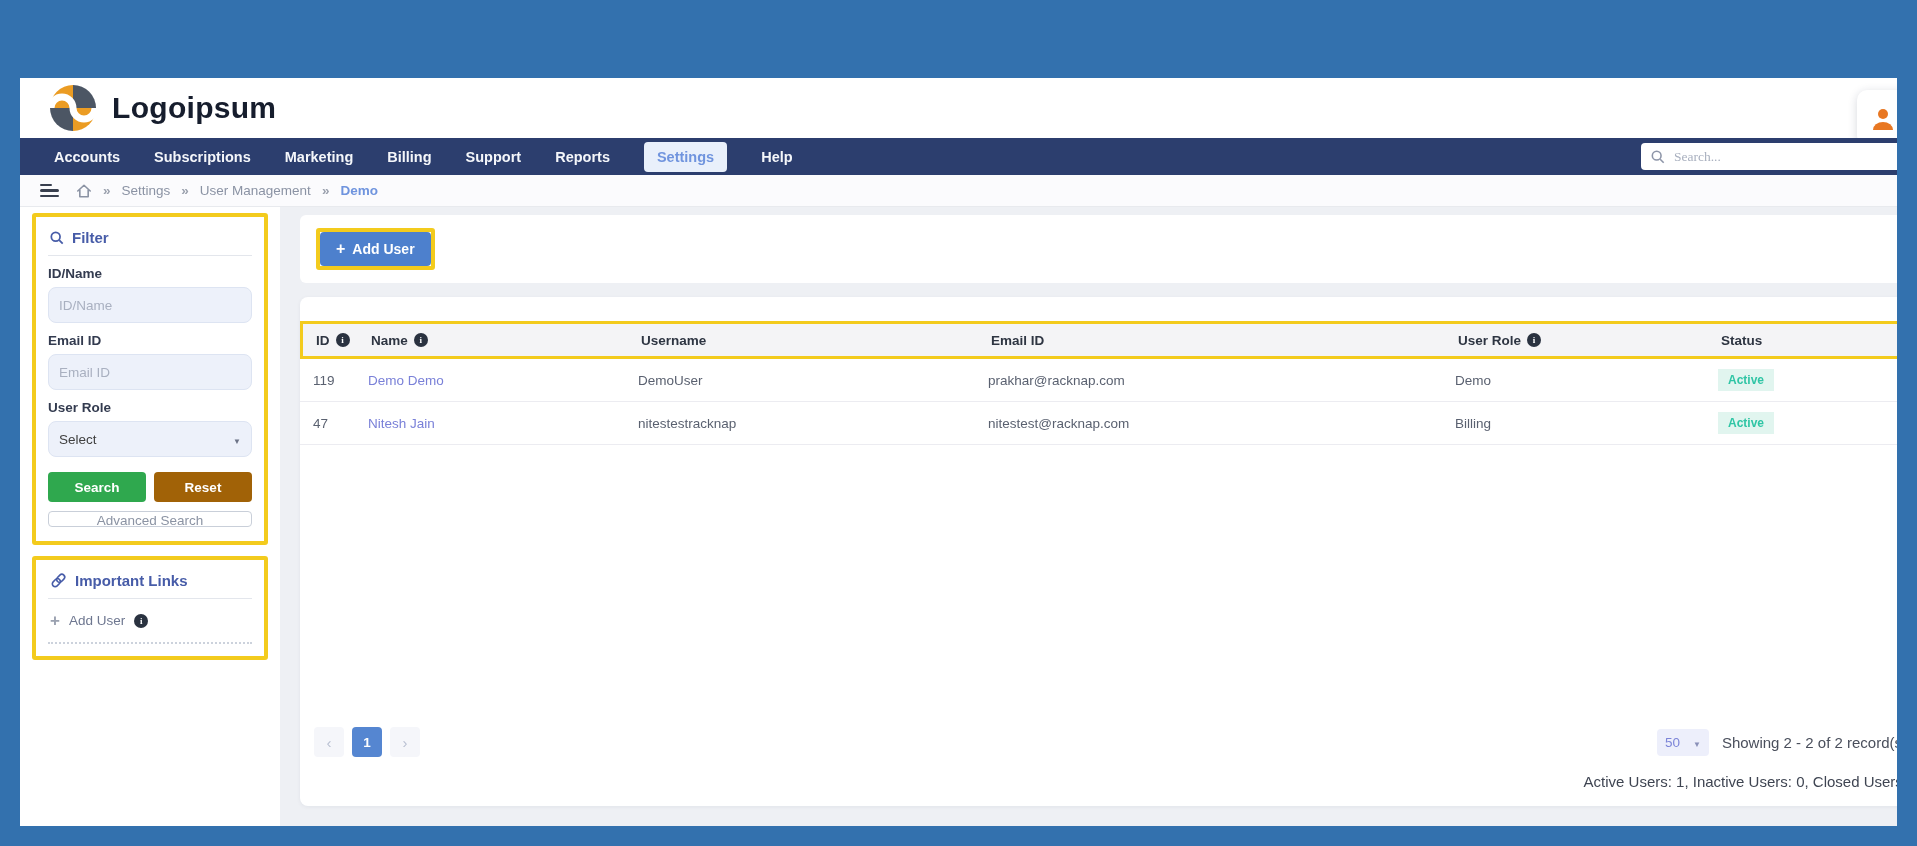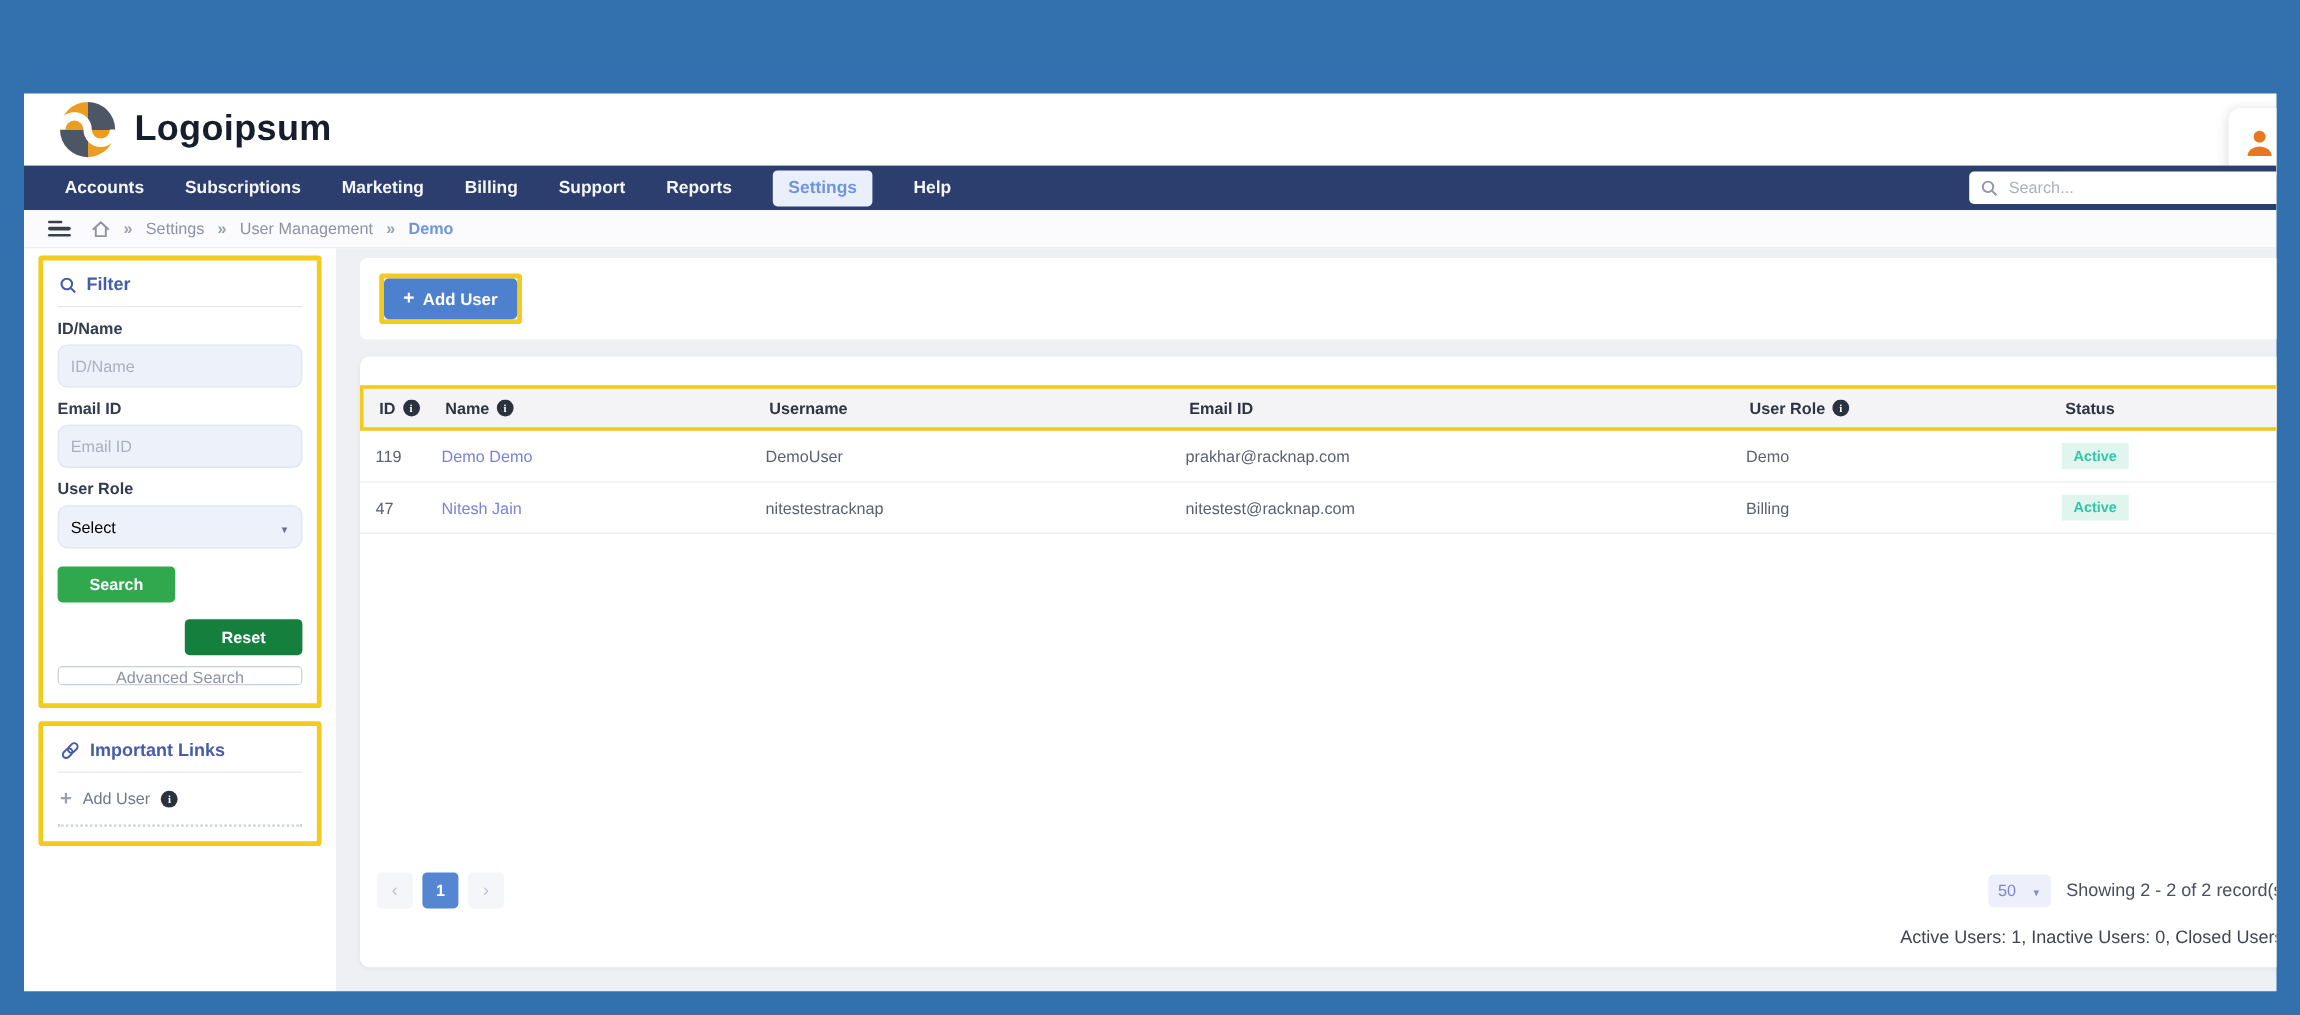--- a/index.html
+++ b/index.html
@@ -24,21 +24,21 @@
   .avatar-card{width:52px;height:56px;background:#fff;border-radius:10px;box-shadow:0 2px 10px rgba(30,40,70,.18);
         display:flex;align-items:center;justify-content:center;}
 
   
   .nav{height:37px;flex-shrink:0;background:#2c3e6e;display:flex;align-items:center;gap:34px;padding-left:34px;position:relative;}
   .nav-item{color:#f4f6fa;font-size:14.5px;font-weight:bold;cursor:pointer;white-space:nowrap;}
   .nav-item.active{background:#e9f0fb;color:#7094de;padding:7px 13px;border-radius:4px;}
   .nav-search{position:absolute;right:-6px;top:5px;width:262px;height:27px;background:#fff;border-radius:4px;
         display:flex;align-items:center;gap:7px;padding:0 10px;}
   .nav-search input{border:none;outline:none;flex:1;font-size:13.5px;color:#3b82f6;background:transparent;
-        font-family:Liberation Sans, sans-serif;}
+        font-family:Liberation Serif, serif;}
   .nav-search input::placeholder{color:#a9b0bf;}
 
   
   .crumbs{height:32px;flex-shrink:0;background:#fbfbfd;border-bottom:1px solid #e8eaee;display:flex;align-items:center;
         gap:11px;padding-left:20px;font-size:13.5px;color:#8b93a4;}
   .burger{display:flex;flex-direction:column;gap:3px;cursor:pointer;margin-right:6px;}
   .burger i{display:block;height:2.5px;background:#39404f;border-radius:2px;}
   .burger i:nth-child(1){width:12px;}
   .burger i:nth-child(2){width:19px;}
   .burger i:nth-child(3){width:19px;}
@@ -52,27 +52,27 @@
   
   .sidebar{width:260px;flex-shrink:0;background:#fff;padding:6px 12px 0 12px;}
   .ybox{border:4px solid #f3cb1d;border-radius:3px;background:#fff;padding:10px 12px 12px;}
   .panel-title{display:flex;align-items:center;gap:8px;color:#475ca8;font-weight:bold;font-size:15px;
         padding:2px 2px 9px;border-bottom:1px solid #e3e6ec;}
   .f-label{font-size:13.5px;font-weight:bold;color:#333b4f;margin:10px 0 6px;}
   .f-input{width:100%;height:36px;background:#edf1fa;border:1px solid #dde4f2;border-radius:8px;
         padding:0 10px;font-size:13.5px;color:#3a4152;outline:none;font-family:inherit;}
   .f-input::placeholder{color:#a9b0c0;}
   .f-select{height:36px;background:#edf1fa;border:1px solid #dde4f2;border-radius:8px;display:flex;
-        align-items:center;justify-content:space-between;padding:0 10px;color:#000000;font-size:13.5px;cursor:pointer;}
+        align-items:center;justify-content:space-between;padding:0 10px;color:#404040;font-size:13.5px;cursor:pointer;}
   .caret::after{content:"\25BC";font-size:8px;color:#6c7386;}
   .btn-row{display:flex;gap:8px;margin:15px 0 9px;}
   .btn{border:none;height:30px;border-radius:4px;font-size:13.5px;font-weight:bold;color:#fff;cursor:pointer;
         flex:1;font-family:inherit;}
   .btn-search{background:#2fa84e;}
-  .btn-reset{background:#15803d;margin-top:44px;}
+  .btn-reset{background:#a16207;}
   .btn-adv{width:100%;height:16px;background:#fff;border:1px solid #c9cfd9;border-radius:4px;color:#8b93a3;
         font-size:13.5px;cursor:pointer;font-family:inherit;}
   .links-box{margin-top:11px;}
   .link-row{display:flex;align-items:center;gap:9px;padding:13px 2px 0;cursor:pointer;}
   .plus{color:#9aa1b0;font-size:17px;font-weight:bold;line-height:1;}
   .link-label{color:#6e7790;font-size:13.5px;}
   .dotted{border-bottom:2px dotted #ccd2dc;margin-top:13px;}
   .info{display:inline-flex;width:14px;height:14px;border-radius:50%;background:#2a3240;color:#fff;
         align-items:center;justify-content:center;flex-shrink:0;cursor:pointer;}
   .info::before{content:"i";font-size:9px;font-weight:bold;font-family:"Liberation Serif",serif;}

